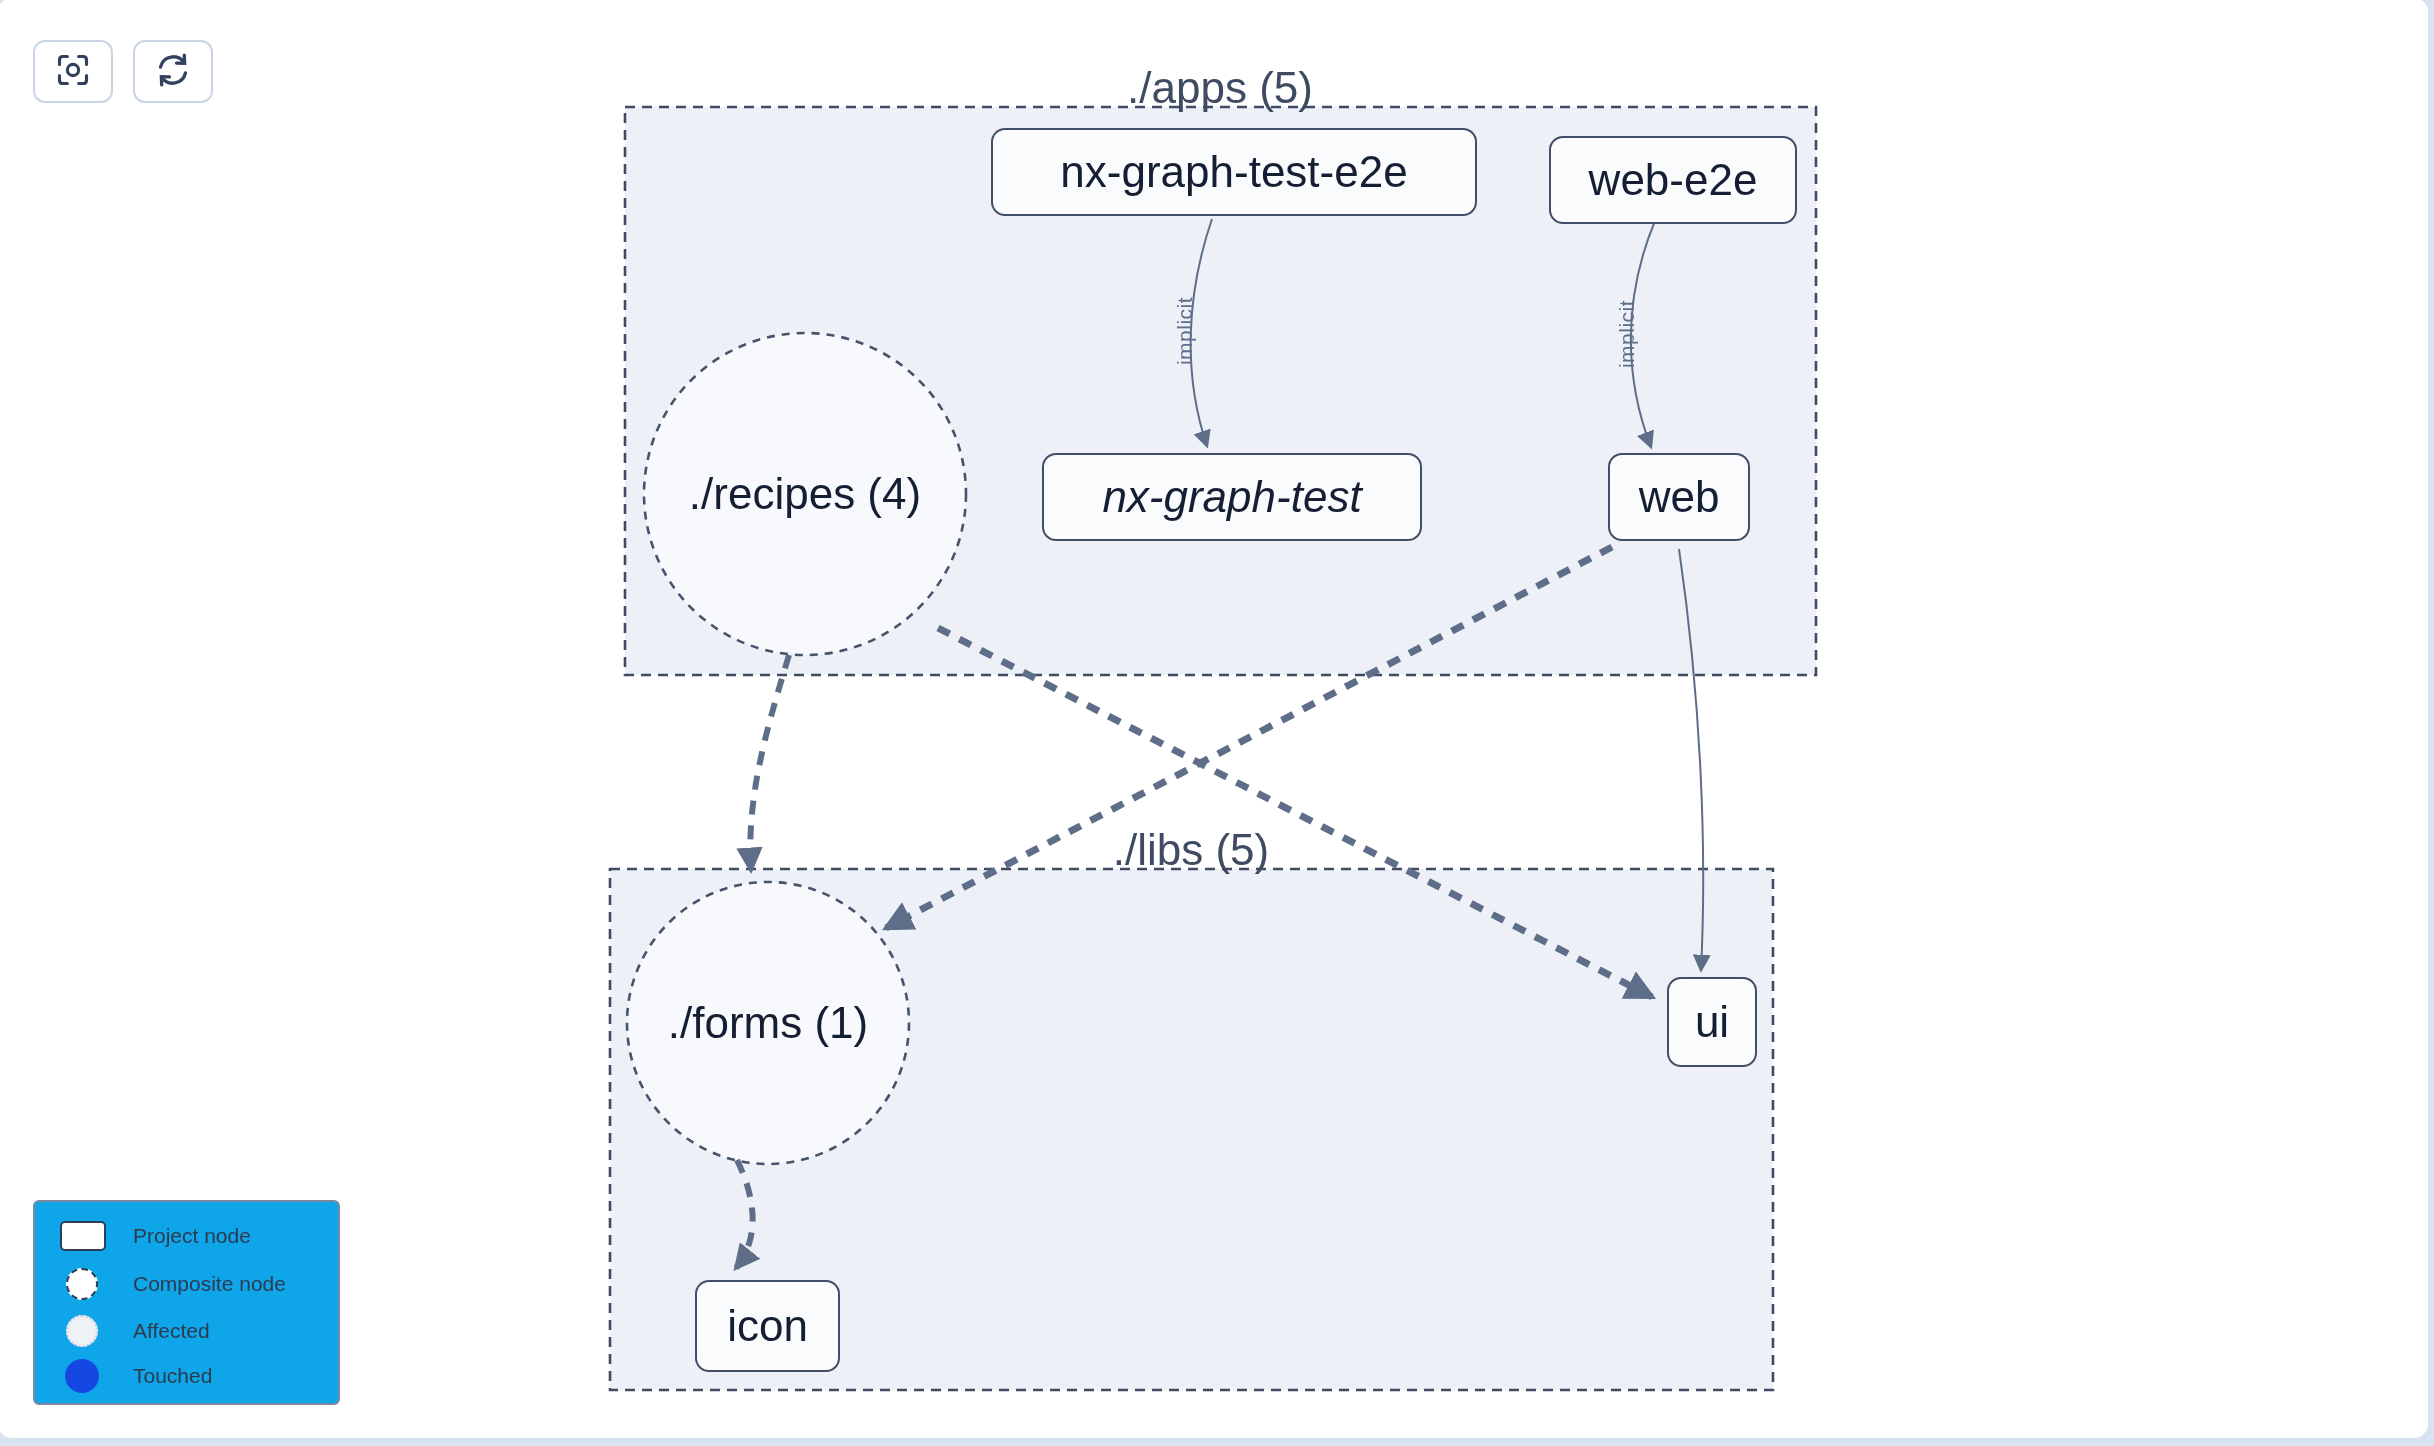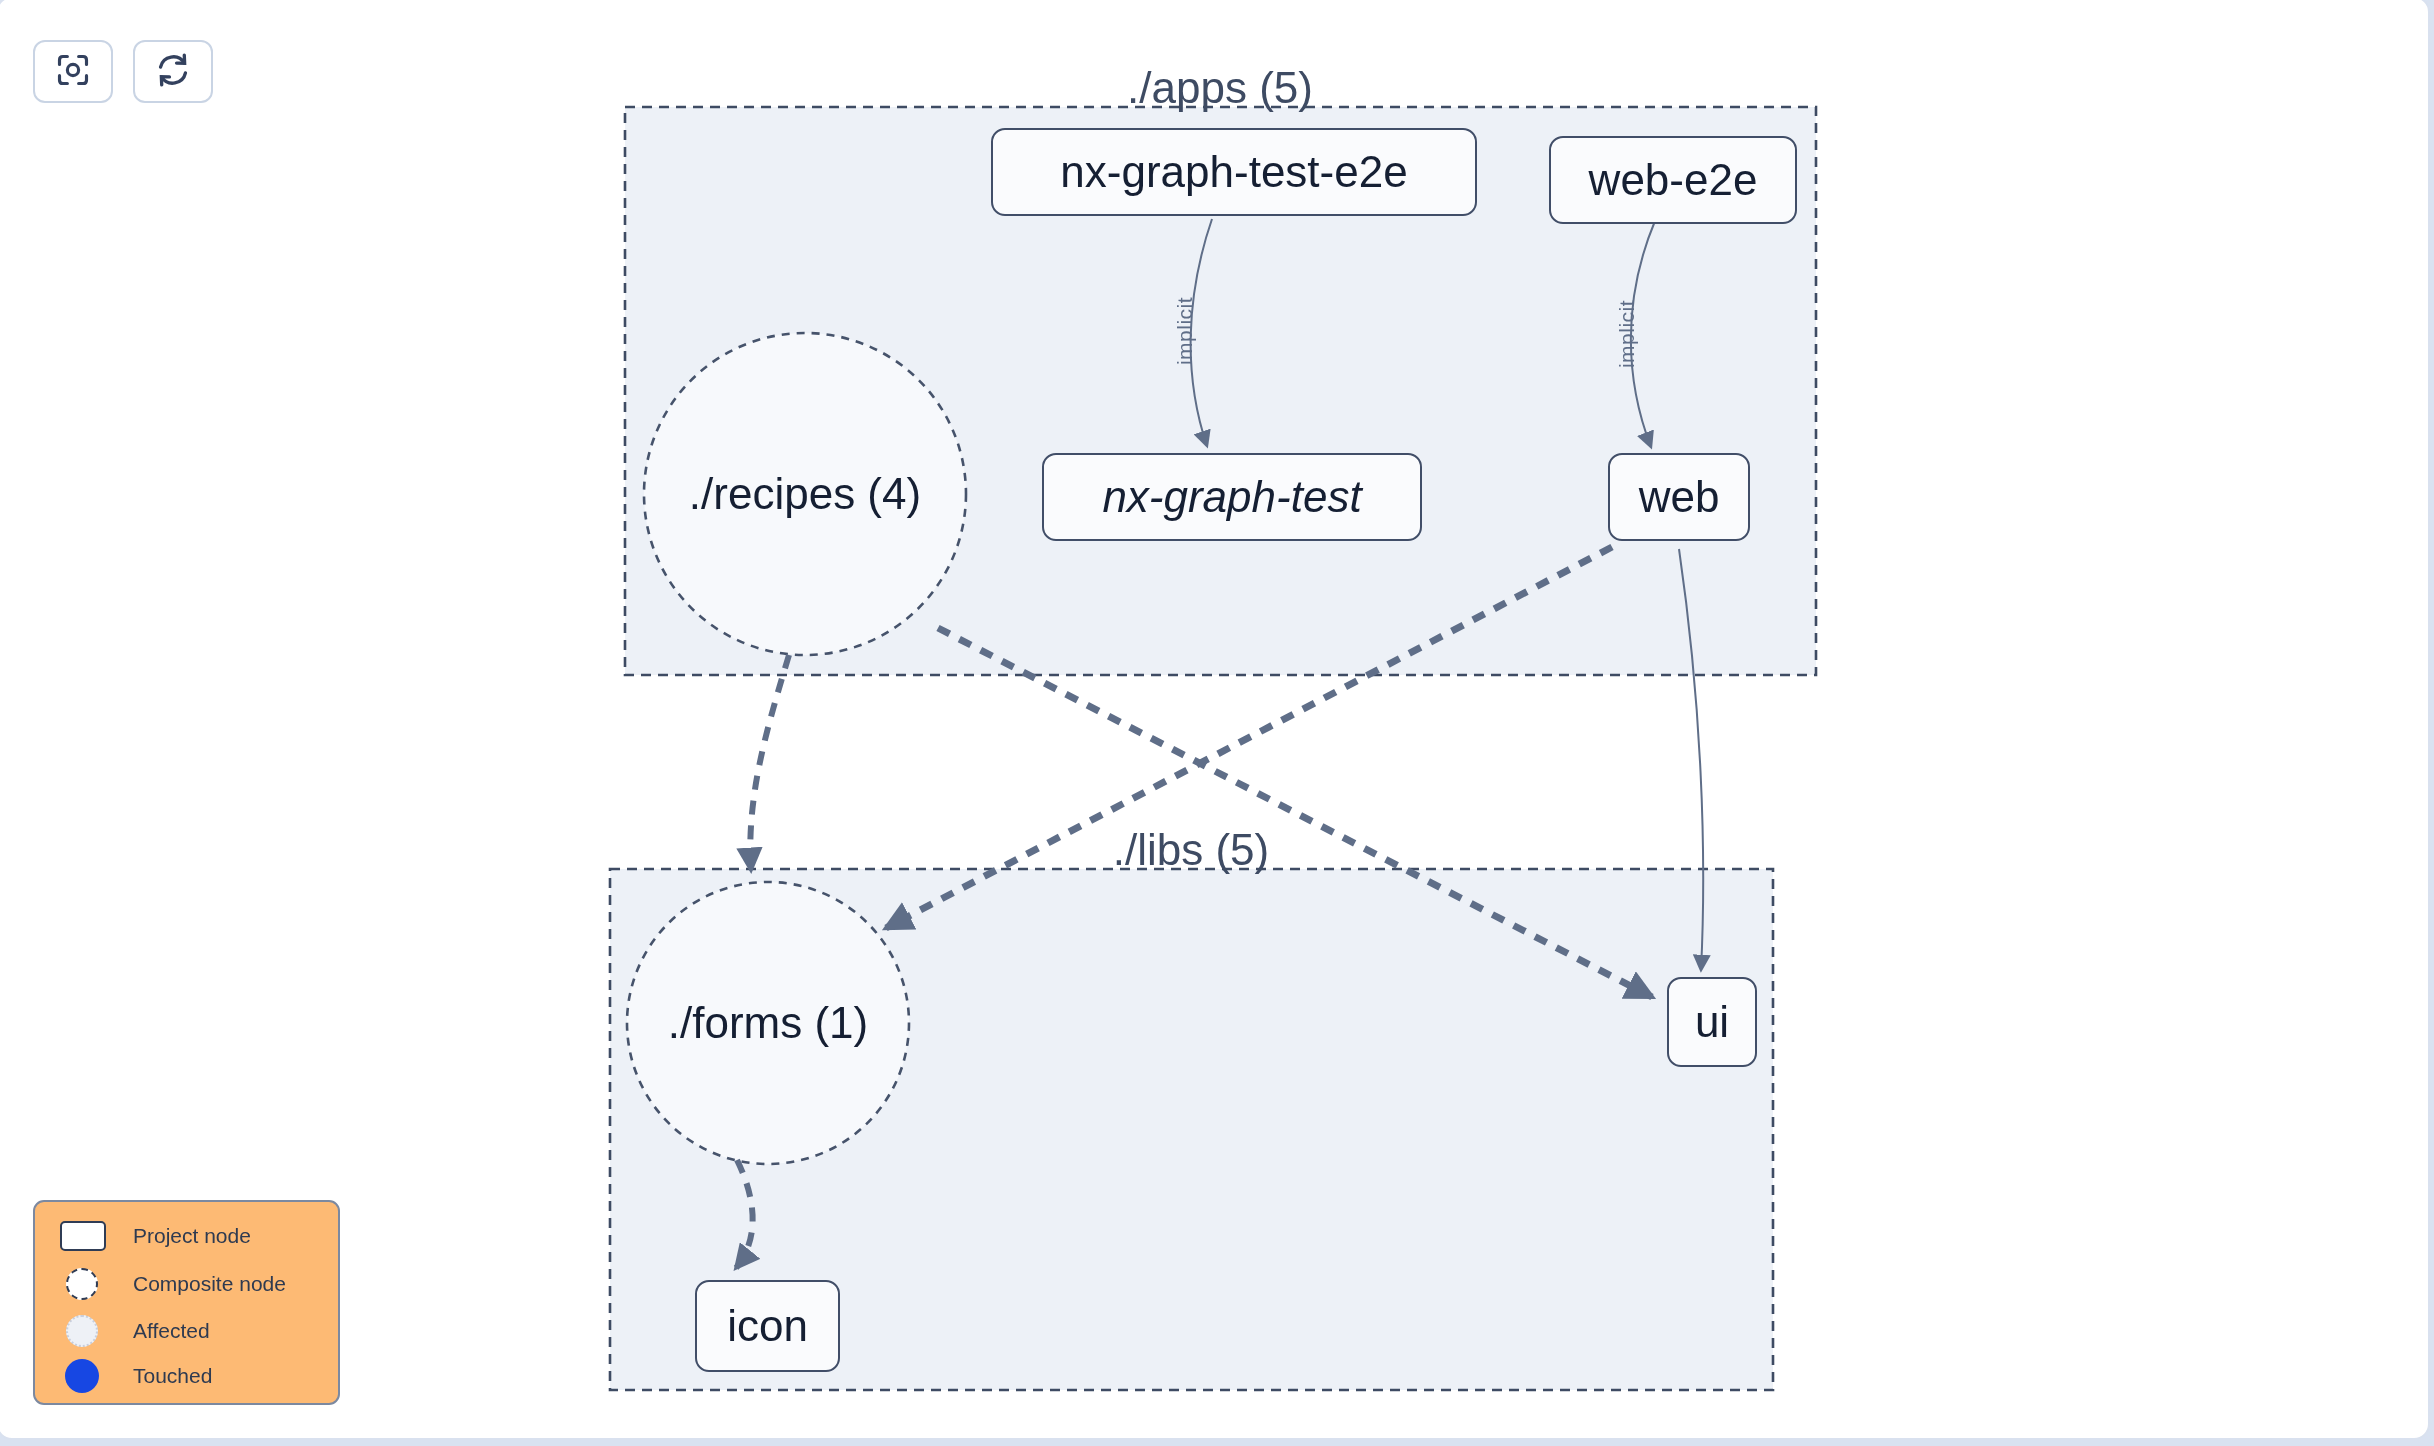--- a/index.html
+++ b/index.html
@@ -54,22 +54,22 @@
 
   .edge-label{
     position:absolute;font-size:21px;color:var(--edge,#5f6e88);
     transform:translate(-50%,-50%) rotate(-90deg);
     white-space:nowrap;letter-spacing:.5px;
   }
 
   
   .legend{
     position:absolute;left:33px;top:1200px;width:307px;height:205px;
-    box-sizing:border-box;background:#fdba74;
-    border:2px solid var(--legend-border,#7c89a0);border-radius:11px;
+    box-sizing:border-box;background:#0ea5e9;
+    border:2px solid var(--legend-border,#7c89a0);border-radius:6px;
   }
   .legend-row{position:absolute;left:0;width:100%;height:34px;display:flex;align-items:center;}
   .legend-label{position:absolute;left:98px;font-size:21px;color:#2e3a50;white-space:nowrap;}
   .sw{position:absolute;box-sizing:border-box;}
   .sw-project{left:25px;top:2px;width:46px;height:30px;border:2.4px solid #2f3c55;border-radius:5px;background:#fff;}
   .sw-composite{left:31px;top:1px;width:32px;height:32px;border:2.4px dashed #2f3c55;border-radius:50%;background:#fff;}
   .sw-affected{left:31px;top:1px;width:32px;height:32px;border:2px dotted #c8cfdd;border-radius:50%;background:#eef1f6;}
   .sw-touched{left:30px;top:0;width:34px;height:34px;border-radius:50%;background:var(--touched,#1747e3);}
 </style>
 </head>

